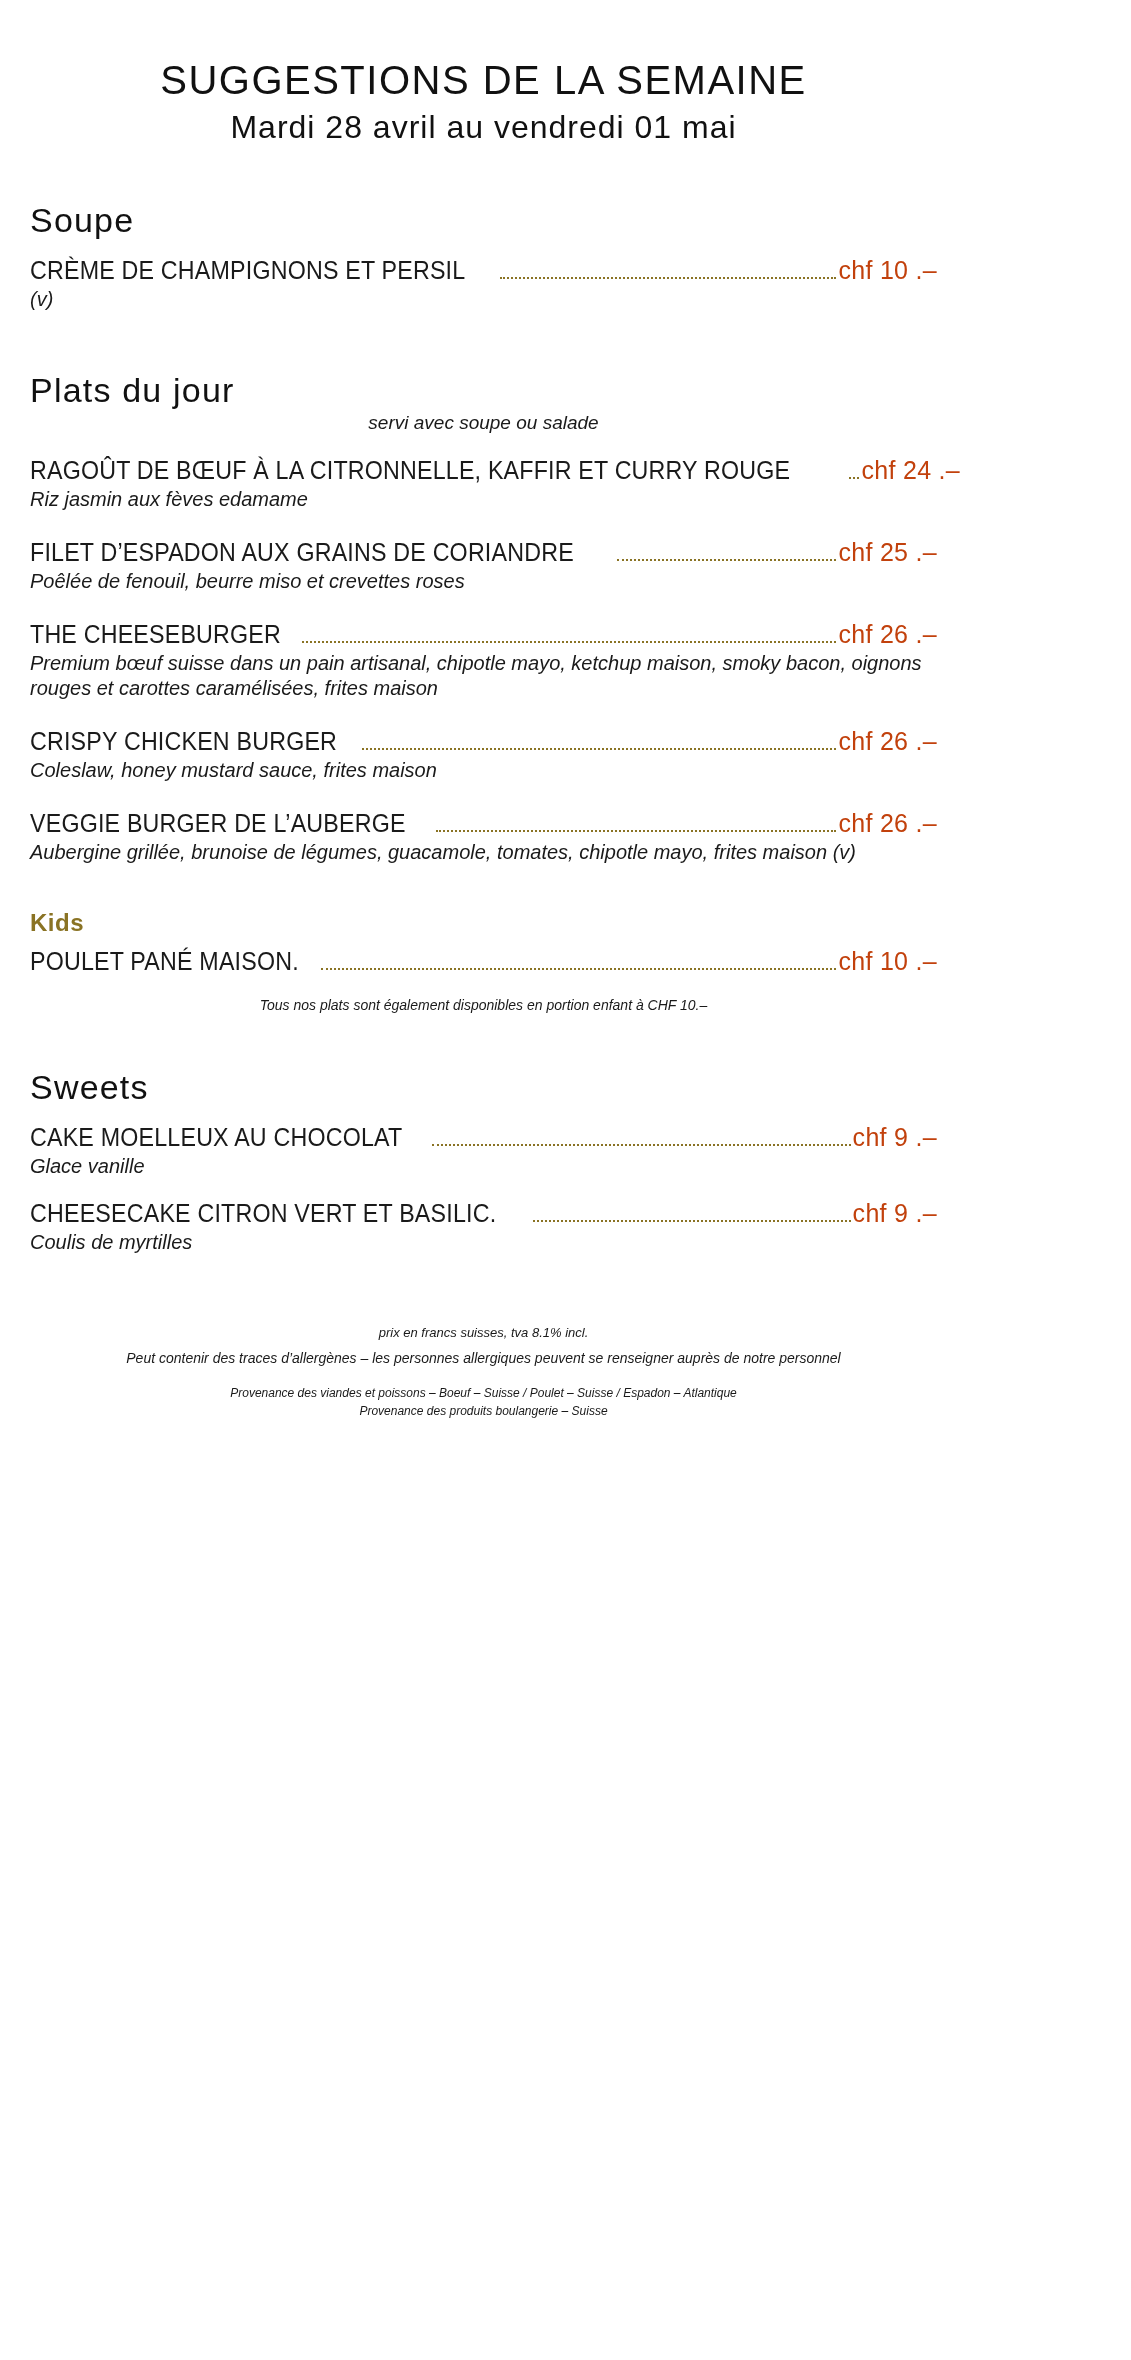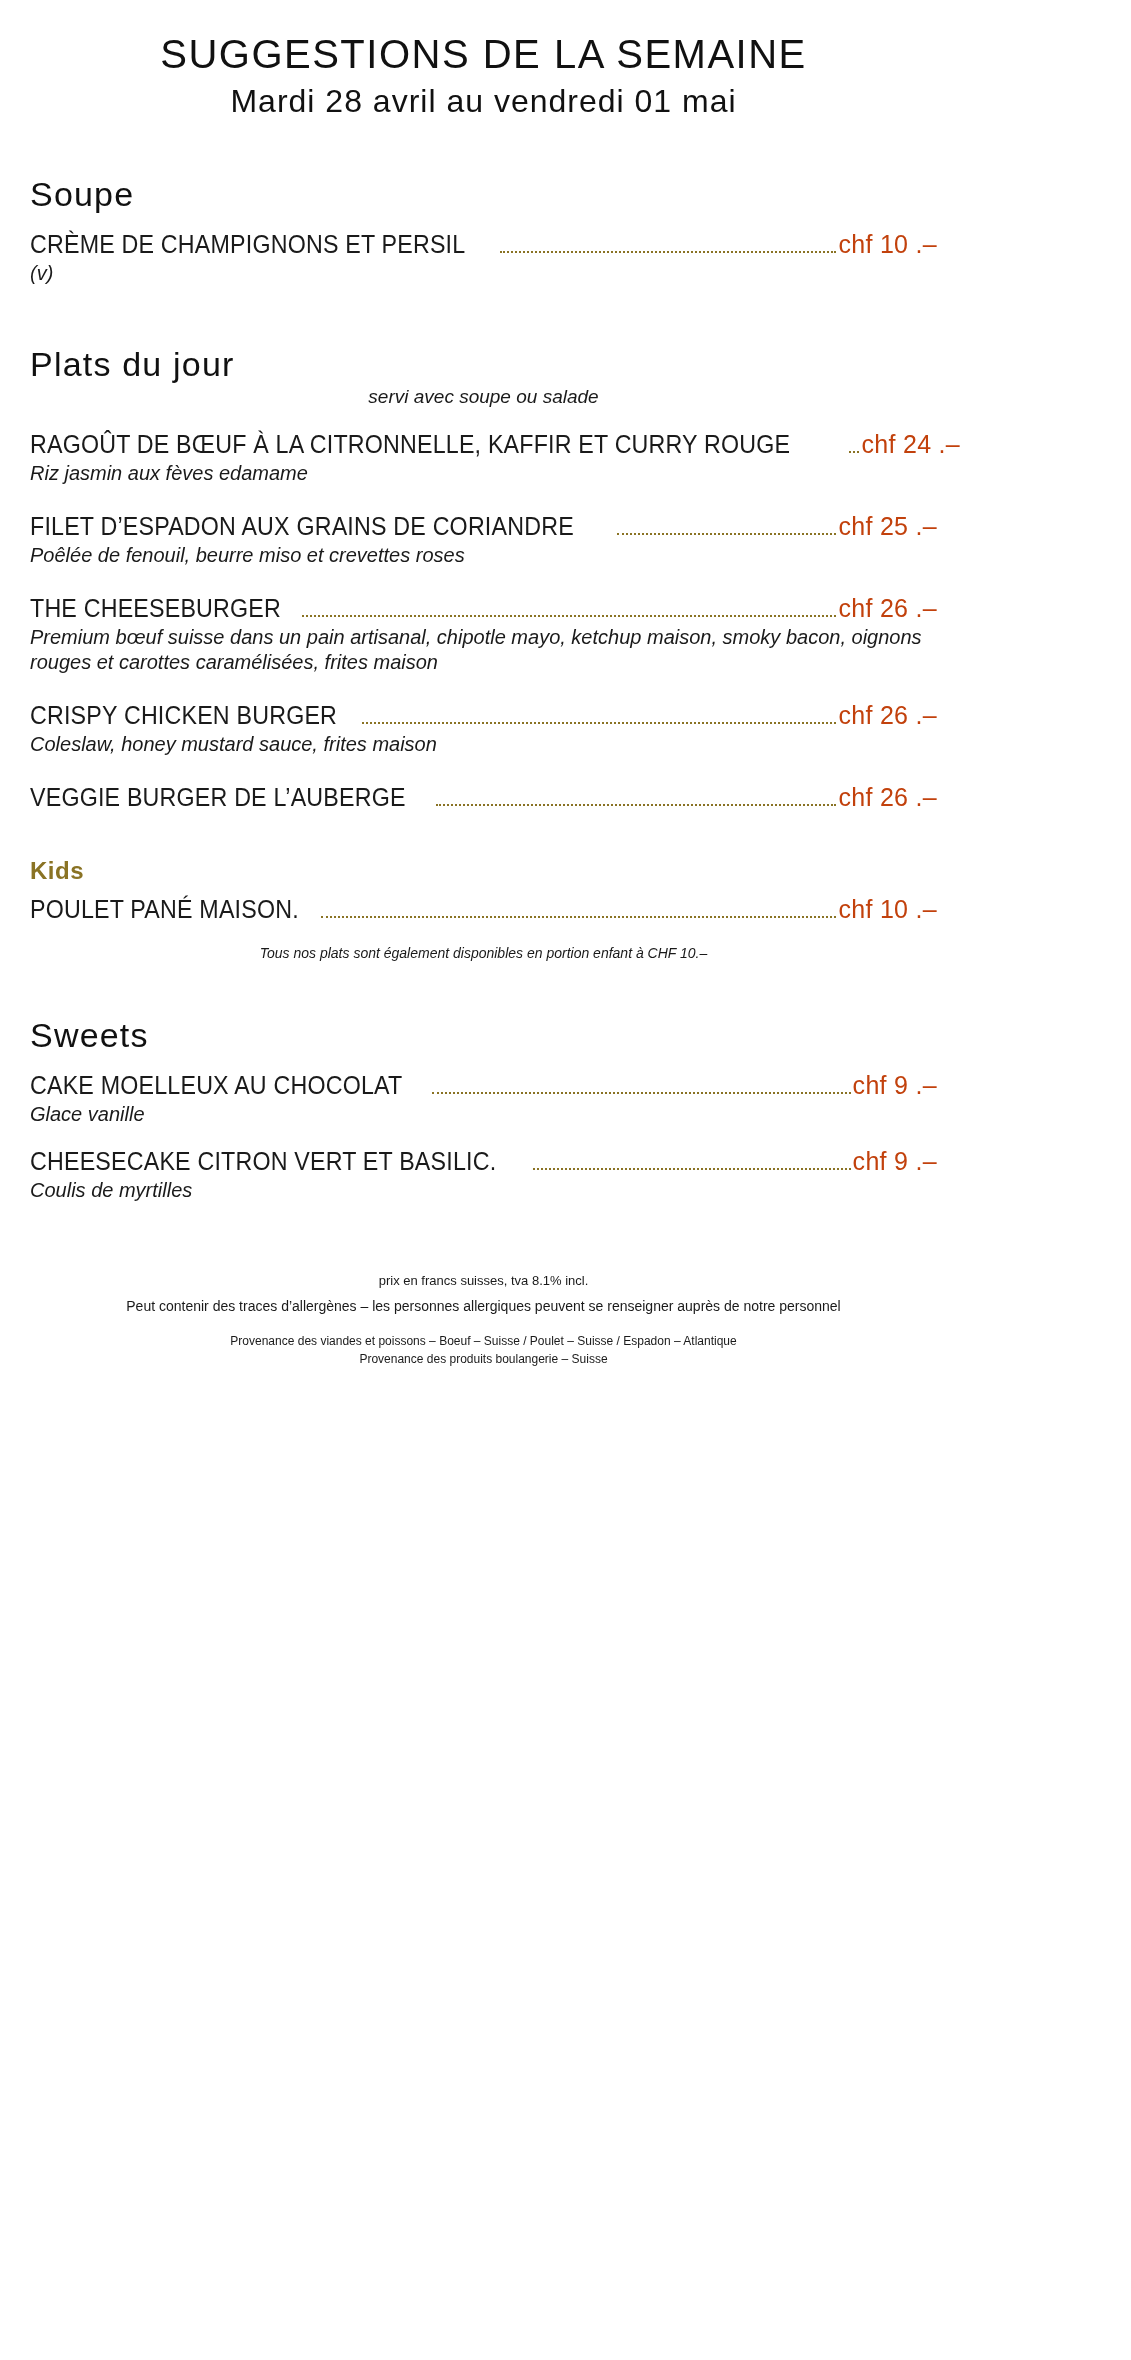--- a/index.html
+++ b/index.html
@@ -10,21 +10,21 @@
   body {
     width: 1131px;
     min-height: 2360px;
     font-family: "Liberation Sans", sans-serif;
     color: #1a1a1a;
     position: relative;
   }
   .page {
     width: 967px;
     box-sizing: border-box;
-    padding: 14px 30px 0 30px;
+    padding: 40px 30px 0 30px;
   }
 
   
   .doc-title {
     text-align: center;
     font-size: 40px;
     letter-spacing: 1.5px;
     font-weight: 400;
     margin: 18px 0 0 0;
     color: #111;
@@ -104,20 +104,21 @@
   
   .center-note {
     text-align: center;
     font-style: italic;
     font-size: 14px;
     color: #1a1a1a;
   }
   .footer {
     margin-top: 70px;
     text-align: center;
+    font-style: italic;
     color: #1a1a1a;
   }
   .footer .f1 { font-size: 13px; }
   .footer .f2 { font-size: 14px; margin-top: 10px; }
   .footer .f3 { font-size: 12px; margin-top: 18px; line-height: 1.5; }
 
   .sp-10 { height: 10px; }
   .sp-16 { height: 16px; }
   .sp-22 { height: 22px; }
   .sp-40 { height: 40px; }
@@ -198,20 +199,21 @@
     </div>
 
     <div class="sp-22"></div>
 
     <div class="item">
       <div class="item-line">
         <span class="item-name">VEGGIE BURGER DE L’AUBERGE</span>
         <span class="dots"></span>
         <span class="price">chf 26 .–</span>
       </div>
+      <div class="item-desc">Aubergine grillée, brunoise de légumes, guacamole, tomates, chipotle mayo, frites maison   (v)</div>
     </div>
   </div>
 
   <div class="sp-40"></div>
 
   <div>
     <div class="kids-heading">Kids</div>
     <div class="sp-10"></div>
 
     <div class="item">

